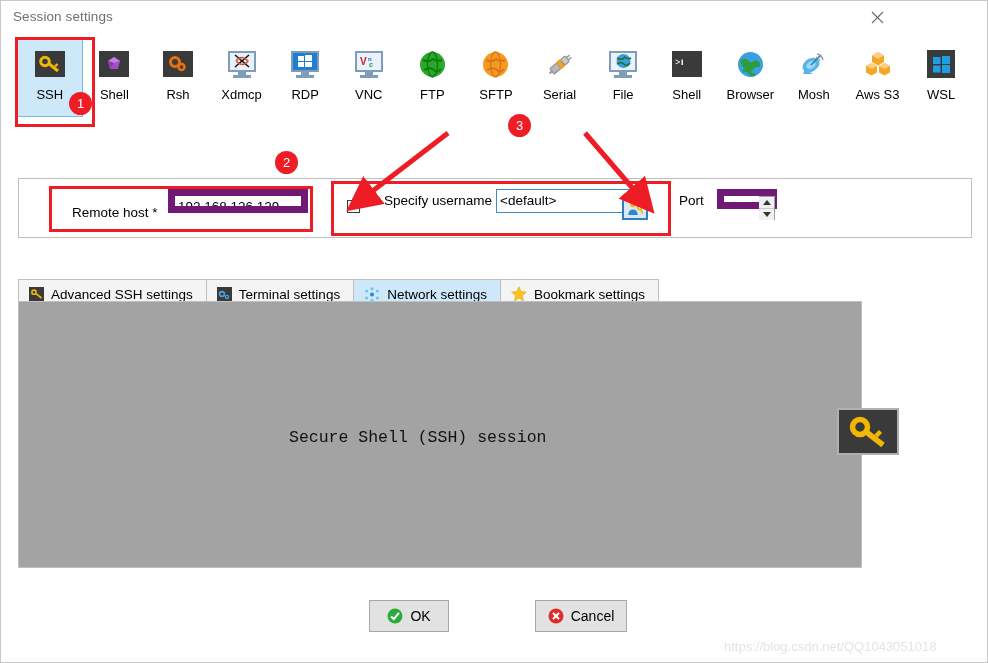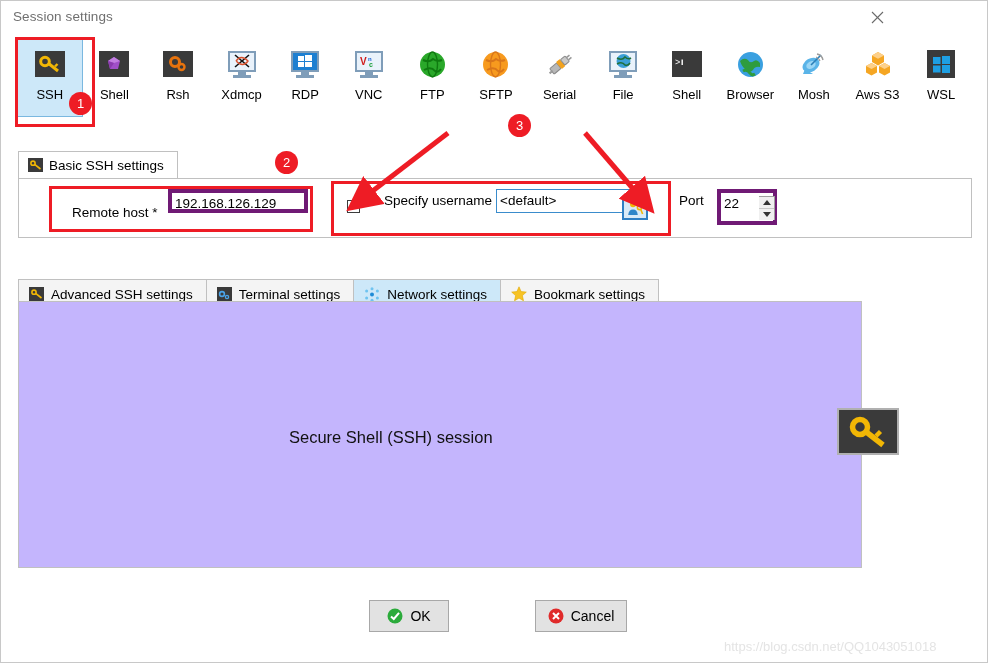--- a/index.html
+++ b/index.html
@@ -146,21 +146,21 @@
 
   .row-label {
     position: absolute;
     font-size: 13.5px;
     color: #000;
     white-space: nowrap;
   }
   .tinput {
     position: absolute;
     background: #ffffff;
-    border: 4px solid #701a75;
+    border: 7px solid #701a75;
     box-sizing: border-box;
     font-family: "Liberation Sans", sans-serif;
     font-size: 13.5px;
     padding: 0 3px;
     line-height: 22px;
     color: #000;
     white-space: nowrap;
     overflow: hidden;
   }
   .tinput.focusblue { border: 1px solid #3a8ccc; }
@@ -225,23 +225,24 @@
     white-space: nowrap;
     margin-right: -1px;
   }
   .ltab.active { background: #cde8f9; }
   .ltab .tico { margin-right: 7px; display:flex; }
 
   #lower-panel {
     position: absolute;
     left: 17px; top: 300px;
     width: 844px; height: 267px;
-    background: #c4b5fd;
+    background: #a3a3a3;
     border: 1px solid #c0c0c0;
     box-sizing: border-box;
+    font-family: Liberation Mono, monospace;
   }
   #session-caption {
     position: absolute;
     left: 270px; top: 126px;
     font-size: 16.5px;
     color: #111;
     white-space: nowrap;
   }
   #big-key {
     position: absolute;
@@ -535,44 +536,31 @@
             <rect x="1" y="10.5" width="7.5" height="7" fill="#1e9fe3"></rect>
             <rect x="10" y="10" width="8" height="8" fill="#1e9fe3"></rect>
           </svg>
         </span>
       </span>
       <span class="lbl">WSL</span>
     </div>
 
   </div>
 
-  <div id="basic-tabstrip">
-    <div class="grouptab">
-      <span class="tico">
-        <span style="width:15px;height:14px;background:#3a3a3a;display:flex;align-items:center;justify-content:center;">
-          <svg width="12" height="10" viewBox="0 0 12 10">
-            <circle cx="3" cy="3.2" r="2.1" fill="none" stroke="#f2b705" stroke-width="1.6"></circle>
-            <path d="M4.6 4.4 L10.5 9" stroke="#f2b705" stroke-width="1.6"></path>
-          </svg>
-        </span>
-      </span>
-      <span>Basic SSH settings</span>
-    </div>
-  </div>
 
   <div id="basic-panel">
     <span class="row-label" style="left:53px; top:14px;margin-top:12px;">Remote host *</span>
     <span class="tinput" style="left:149px; top:10px; width:140px; height:24px;">192.168.126.129</span>
 
     <span class="row-label" style="left:346px; top:14px; padding-left:19px;">Specify username</span>
 
     <span class="tinput focusblue" style="left:477px; top:10px; width:137px; height:24px;">&lt;default&gt;</span>
 
     <span class="row-label" style="left:660px; top:14px;">Port</span>
-    <span class="tinput" style="left:698px; top:10px; width:60px; height:36px;">22</span>
+    <span class="tinput" style="left:698px; top:10px; width:60px; height:20px;">22</span>
   </div>
 
   <div id="chk-specify">
     <span class="tick">✓</span>
   </div>
 
   <div id="user-btn">
     <svg width="17" height="16" viewBox="0 0 17 16">
       <circle cx="6" cy="4.3" r="3" fill="#f2b705"></circle>
       <path d="M1.2 15 q0.6 -5.4 4.8 -5.4 q4.2 0 4.8 5.4z" fill="#2f86c9"></path>

